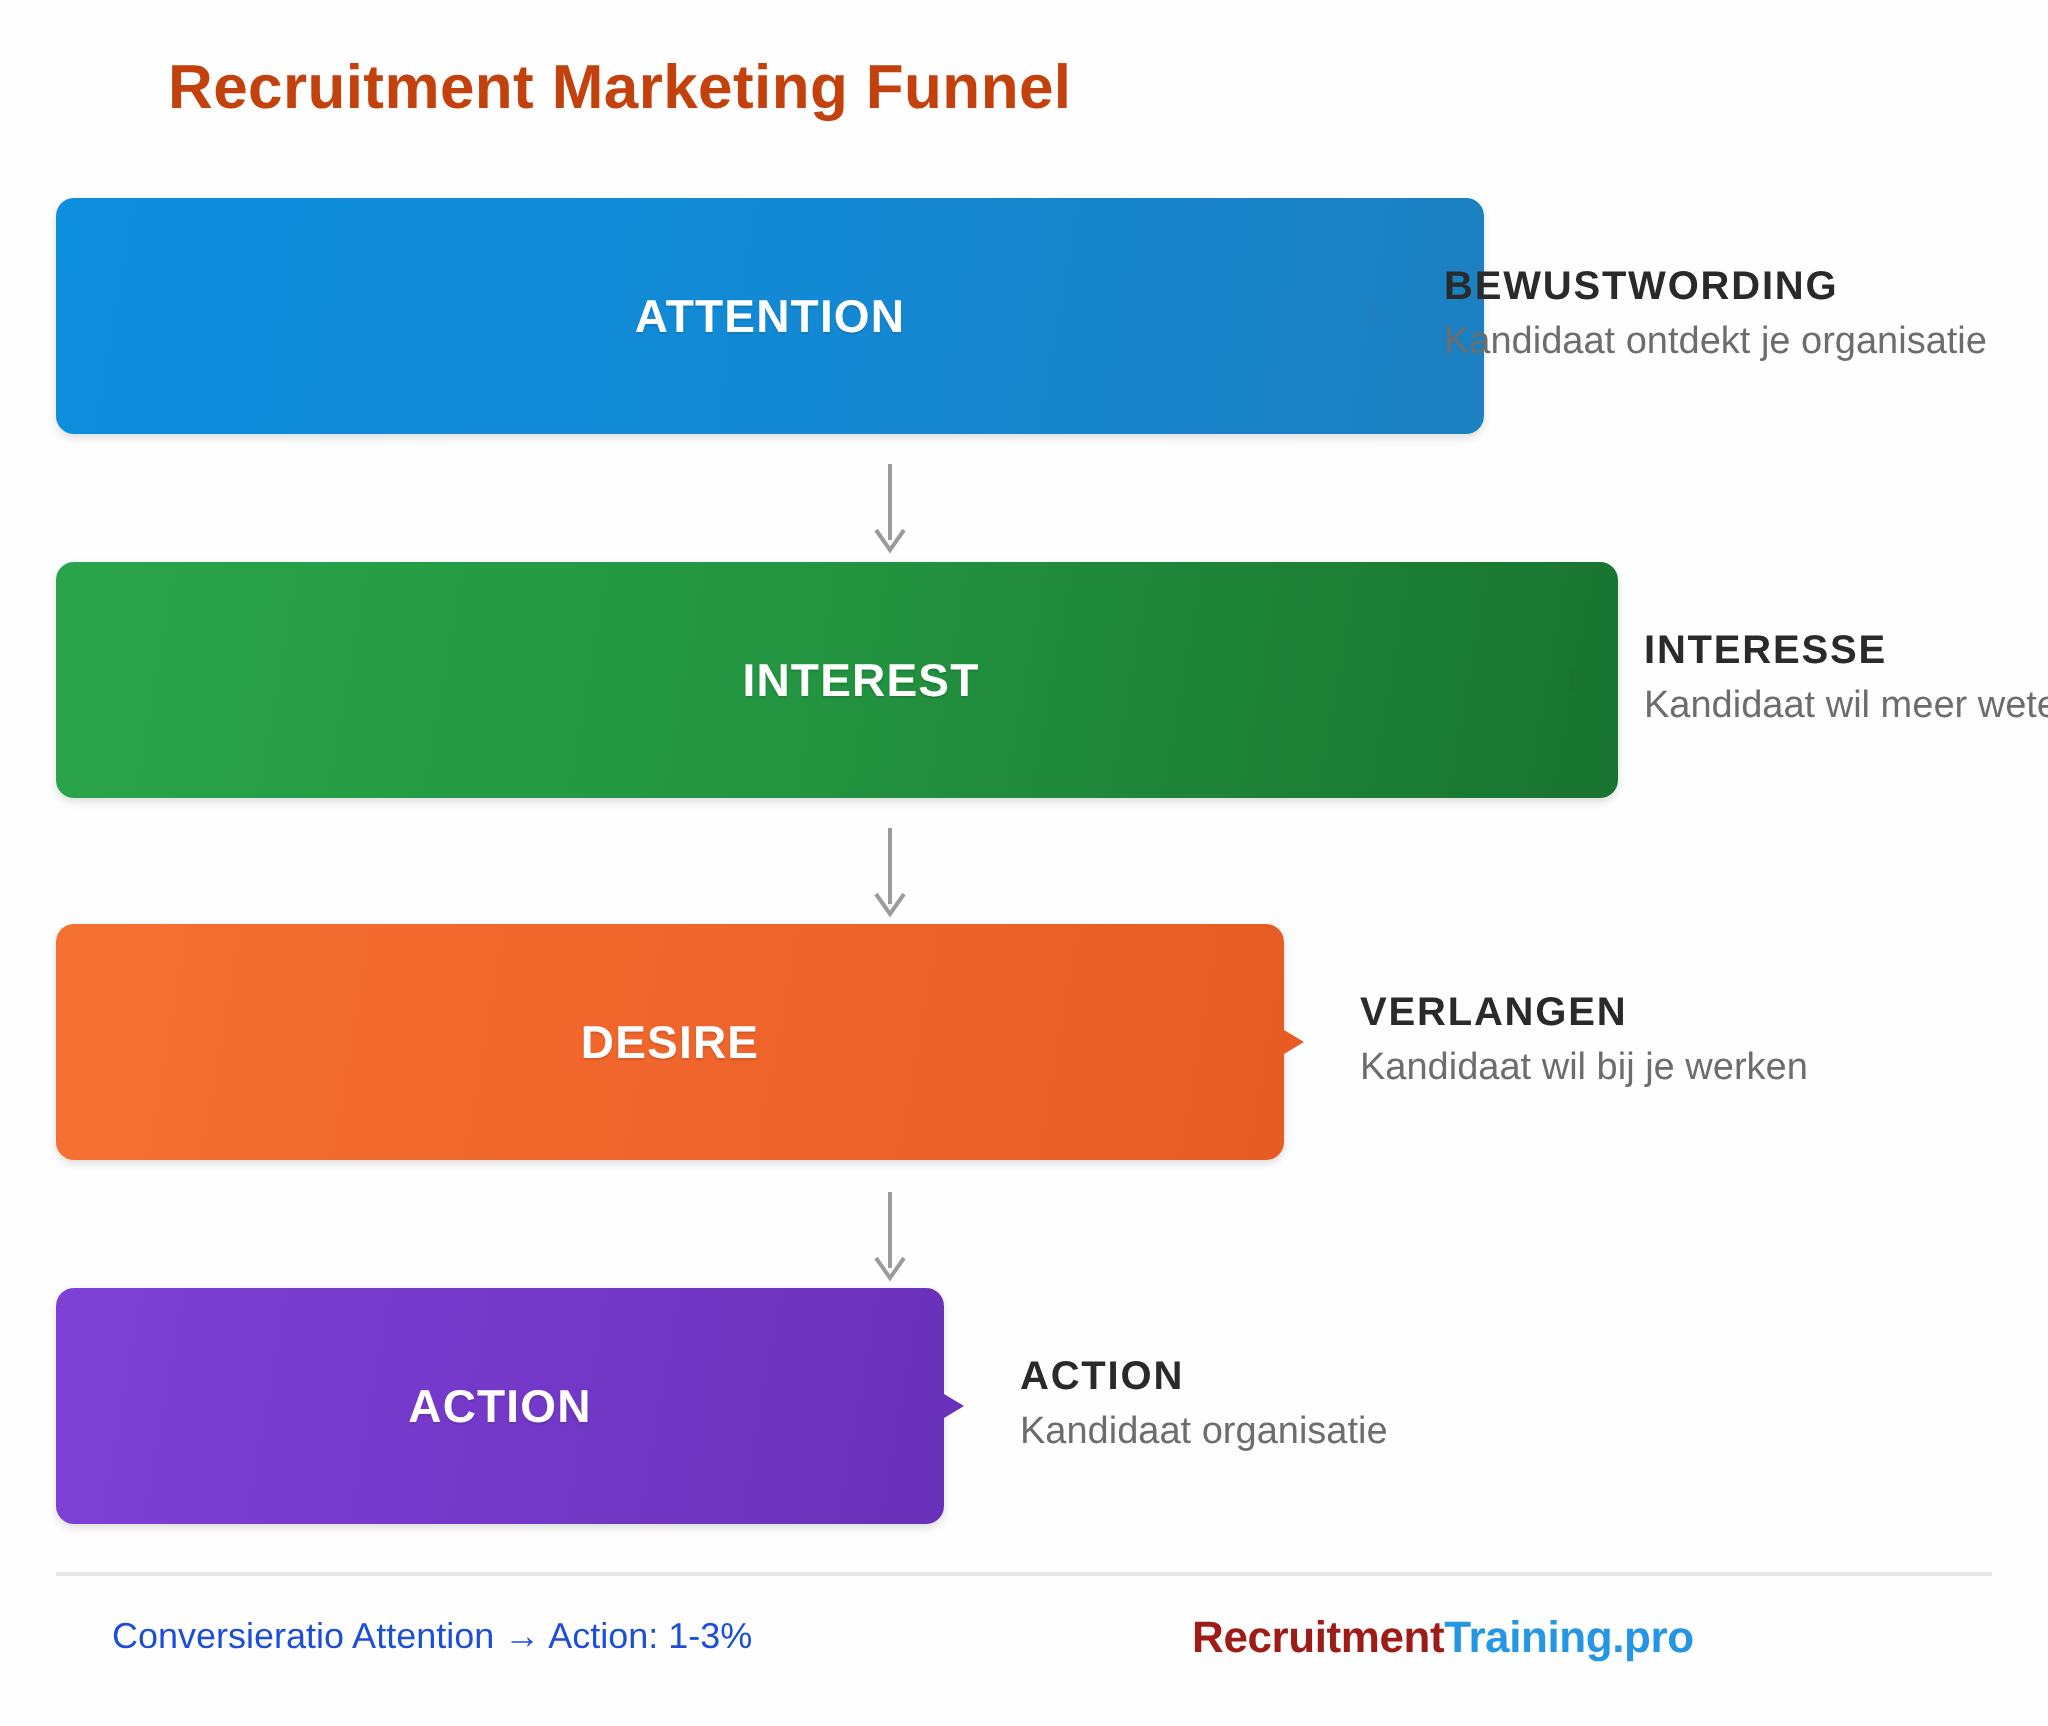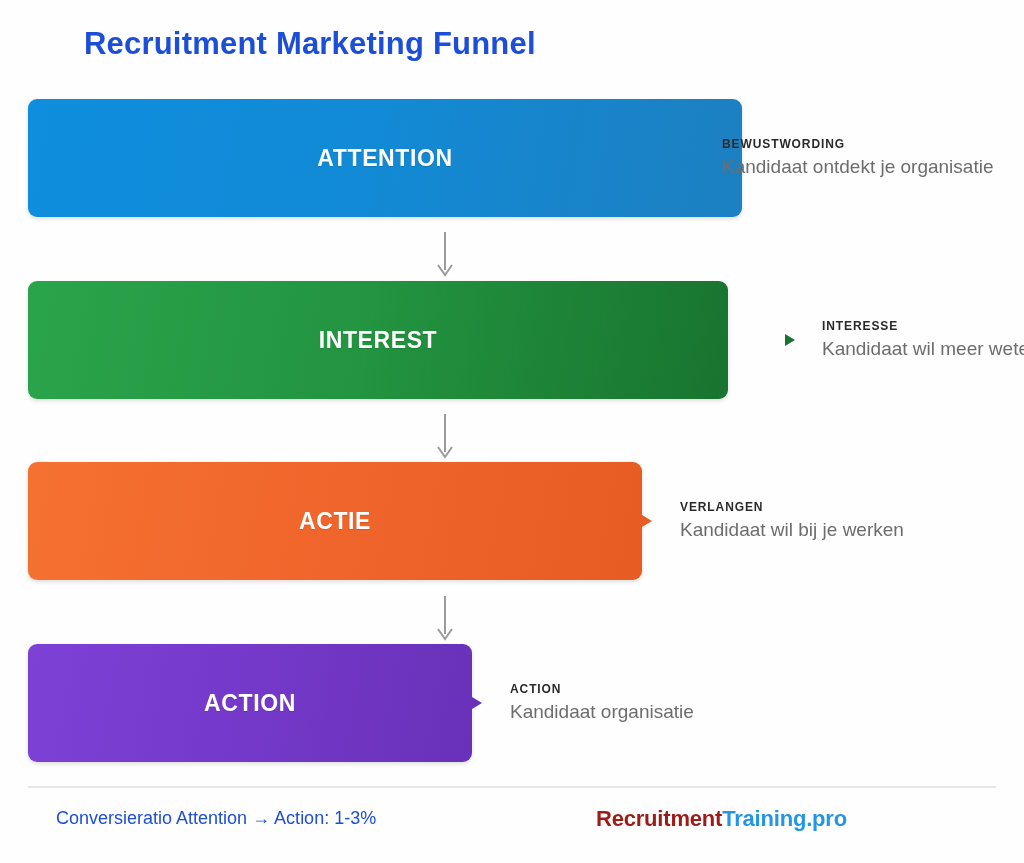--- a/index.html
+++ b/index.html
@@ -22,21 +22,21 @@
     background: #fefefe;
   }
 
   
   .title {
     position: absolute;
     left: 84px;
     top: 26px;
     font-size: 31px;
     font-weight: bold;
-    color: #1d4ed8;
+    color: #c2410c;
     letter-spacing: 0.2px;
     white-space: nowrap;
   }
 
   
   .funnel {
     position: absolute;
     left: 0;
     top: 0;
     width: 1024px;
@@ -104,21 +104,21 @@
   }
   .stage-action .nub { border-left-color: #6931b9; }
 
   
   .desc {
     position: absolute;
     top: 50%;
     transform: translateY(-50%);
   }
   .desc-title {
-    font-size: 12px;
+    font-size: 20px;
     font-weight: bold;
     color: #2a2a2a;
     letter-spacing: 0.9px;
     white-space: nowrap;
     margin-bottom: 4px;
   }
   .desc-text {
     font-size: 19px;
     color: #6d6d6d;
     line-height: 1.28;
@@ -183,40 +183,40 @@
     </div>
 
     <div class="arrow" style="left:434px; top:232px;">
       <svg width="22" height="48" viewBox="0 0 22 48" aria-hidden="true">
         <line x1="11" y1="0" x2="11" y2="38" stroke="#9b9b9b" stroke-width="2"></line>
         <polyline points="4,33 11,43 18,33" fill="none" stroke="#9b9b9b" stroke-width="2"></polyline>
       </svg>
     </div>
 
     <div class="stage stage-interest" style="top:281px; width:757px;">
-      <div class="bar" style="width:700px;">
+      <div class="bar" style="width:757px;padding-left:24px;">
         <span class="bar-label" style="width:757px; padding-right:0;">INTEREST</span>
       </div>
       <span class="nub" style="left:757px;"></span>
       <div class="desc" style="left:794px; width:220px;">
         <div class="desc-title">INTERESSE</div>
         <div class="desc-text">Kandidaat wil meer weten</div>
       </div>
     </div>
 
     <div class="arrow" style="left:434px; top:414px;">
       <svg width="22" height="48" viewBox="0 0 22 48" aria-hidden="true">
         <line x1="11" y1="0" x2="11" y2="38" stroke="#9b9b9b" stroke-width="2"></line>
         <polyline points="4,33 11,43 18,33" fill="none" stroke="#9b9b9b" stroke-width="2"></polyline>
       </svg>
     </div>
 
     <div class="stage stage-desire" style="top:462px; width:614px;">
       <div class="bar" style="width:614px;">
-        <span class="bar-label">ACTIE</span>
+        <span class="bar-label">DESIRE</span>
       </div>
       <span class="nub" style="left:614px;"></span>
       <div class="desc" style="left:652px; width:350px;">
         <div class="desc-title">VERLANGEN</div>
         <div class="desc-text">Kandidaat wil bij je werken</div>
       </div>
     </div>
 
     <div class="arrow" style="left:434px; top:596px;">
       <svg width="22" height="48" viewBox="0 0 22 48" aria-hidden="true">

